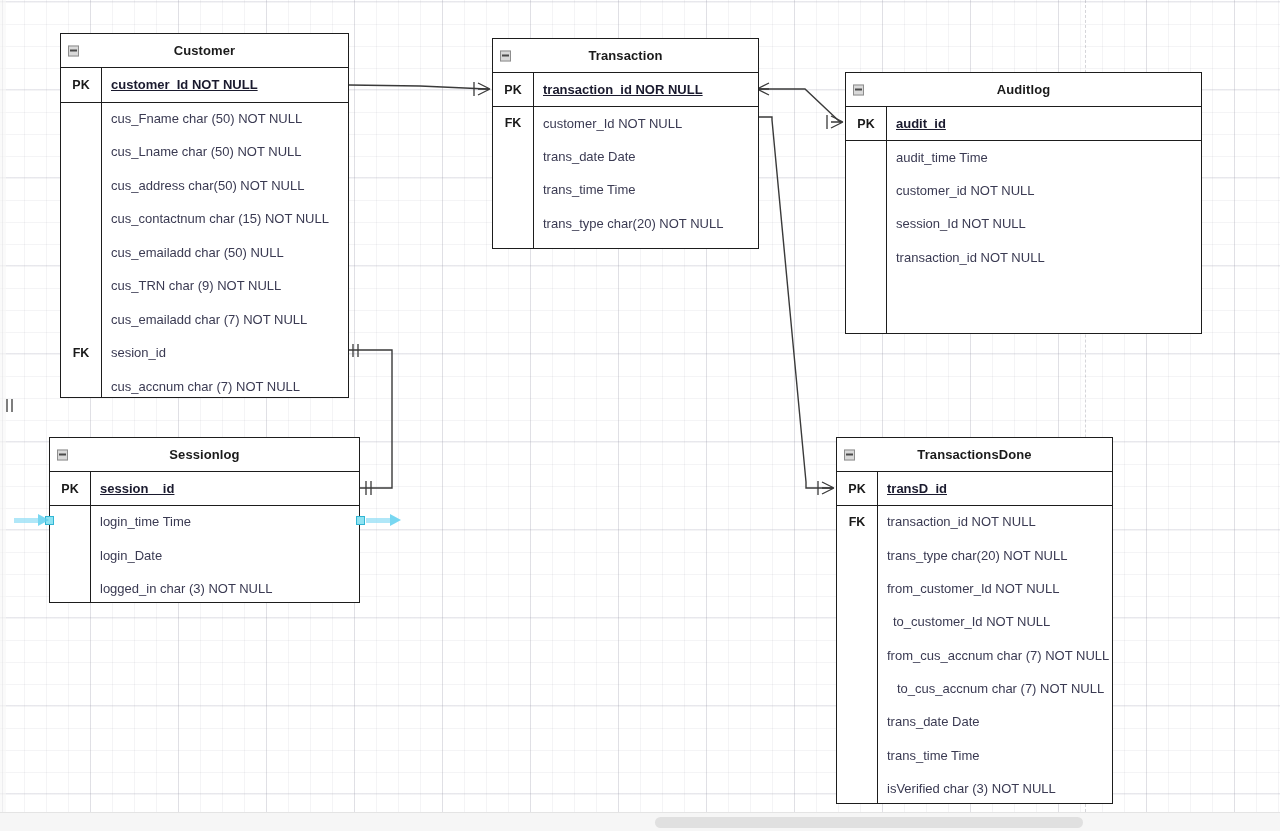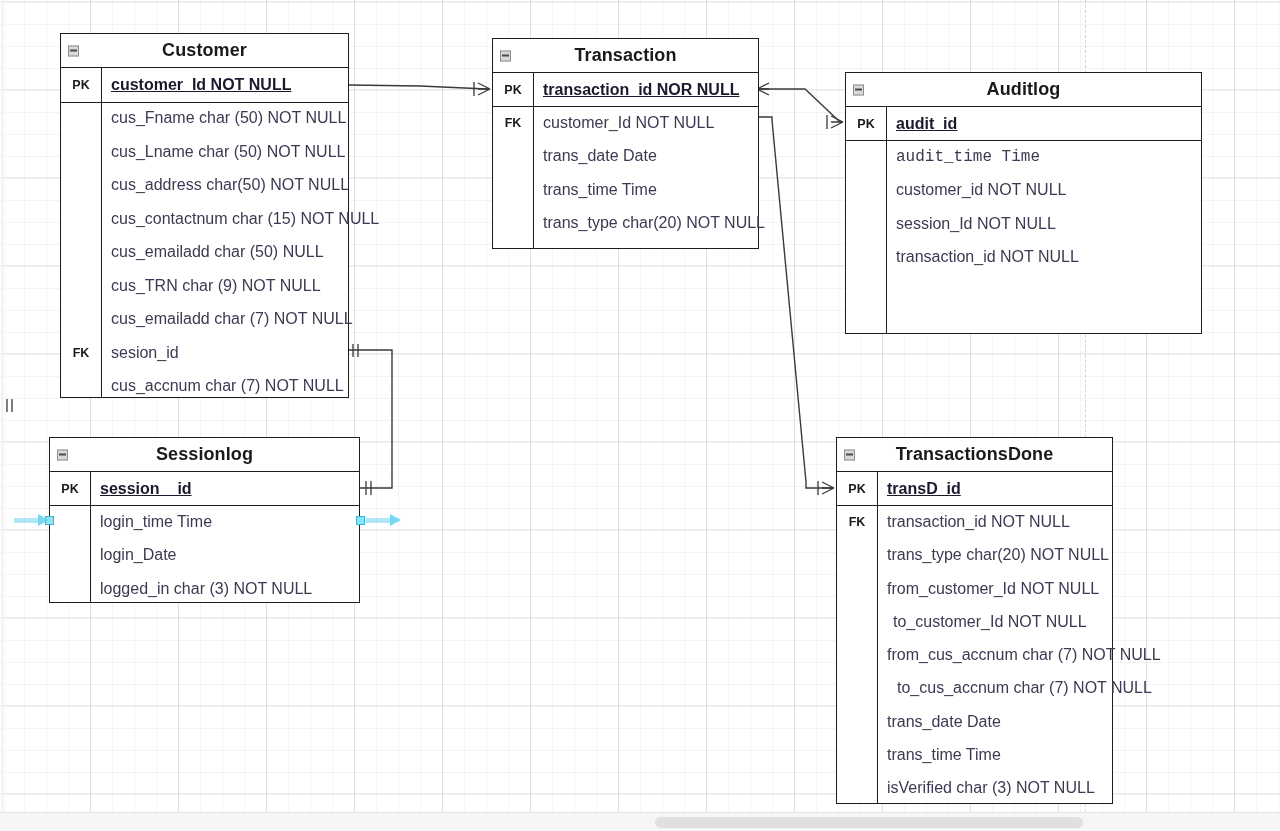--- a/index.html
+++ b/index.html
@@ -56,21 +56,21 @@
   .entity-header {
     position: relative;
     height: 33px;
     border-bottom: 1.2px solid #1d1d1d;
     display: flex;
     align-items: center;
     justify-content: center;
     background: #ffffff;
   }
   .entity-title {
-    font-size: 18px;
+    font-size: 13px;
     font-weight: bold;
     color: #1a1a1a;
     letter-spacing: 0.1px;
   }
   .collapse-icon {
     position: absolute;
     left: 7px;
     top: 50%;
     transform: translateY(-50%);
     width: 11px;
@@ -117,21 +117,21 @@
   .attr-key {
     flex: 0 0 auto;
     font-size: 12.5px;
     font-weight: bold;
     color: #1a1a1a;
     text-align: center;
     box-sizing: border-box;
   }
   .attr-name {
     flex: 1 1 auto;
-    font-size: 16px;
+    font-size: 13px;
     color: #3a3a52;
     white-space: nowrap;
     box-sizing: border-box;
   }
   .attr-row.is-pk .attr-name {
     font-weight: bold;
     text-decoration: underline;
     color: #1a1a2e;
   }
 
@@ -324,21 +324,21 @@
         <div class="entity-header">
           <span class="collapse-icon"></span>
           <span class="entity-title">Auditlog</span>
         </div>
         <div class="entity-body" style="height: 227px;">
           <div class="key-divider" style="left: 40px;"></div>
           <div class="attr-row is-pk" style="height: 33.4px;">
             <div class="attr-key" style="width: 40px;">PK</div>
             <div class="attr-name" style="padding-left: 10px;"><span>audit_id</span></div>
           </div>
-          <div class="attr-row" style="height: 33.4px; font-family: Liberation Mono, monospace;">
+          <div class="attr-row" style="height: 33.4px;">
             <div class="attr-key" style="width: 40px;"></div>
             <div class="attr-name" style="padding-left: 10px;"><span>audit_time Time</span></div>
           </div>
           <div class="attr-row" style="height: 33.4px;">
             <div class="attr-key" style="width: 40px;"></div>
             <div class="attr-name" style="padding-left: 10px;"><span>customer_id NOT NULL</span></div>
           </div>
           <div class="attr-row" style="height: 33.4px;">
             <div class="attr-key" style="width: 40px;"></div>
             <div class="attr-name" style="padding-left: 10px;"><span>session_Id NOT NULL</span></div>

